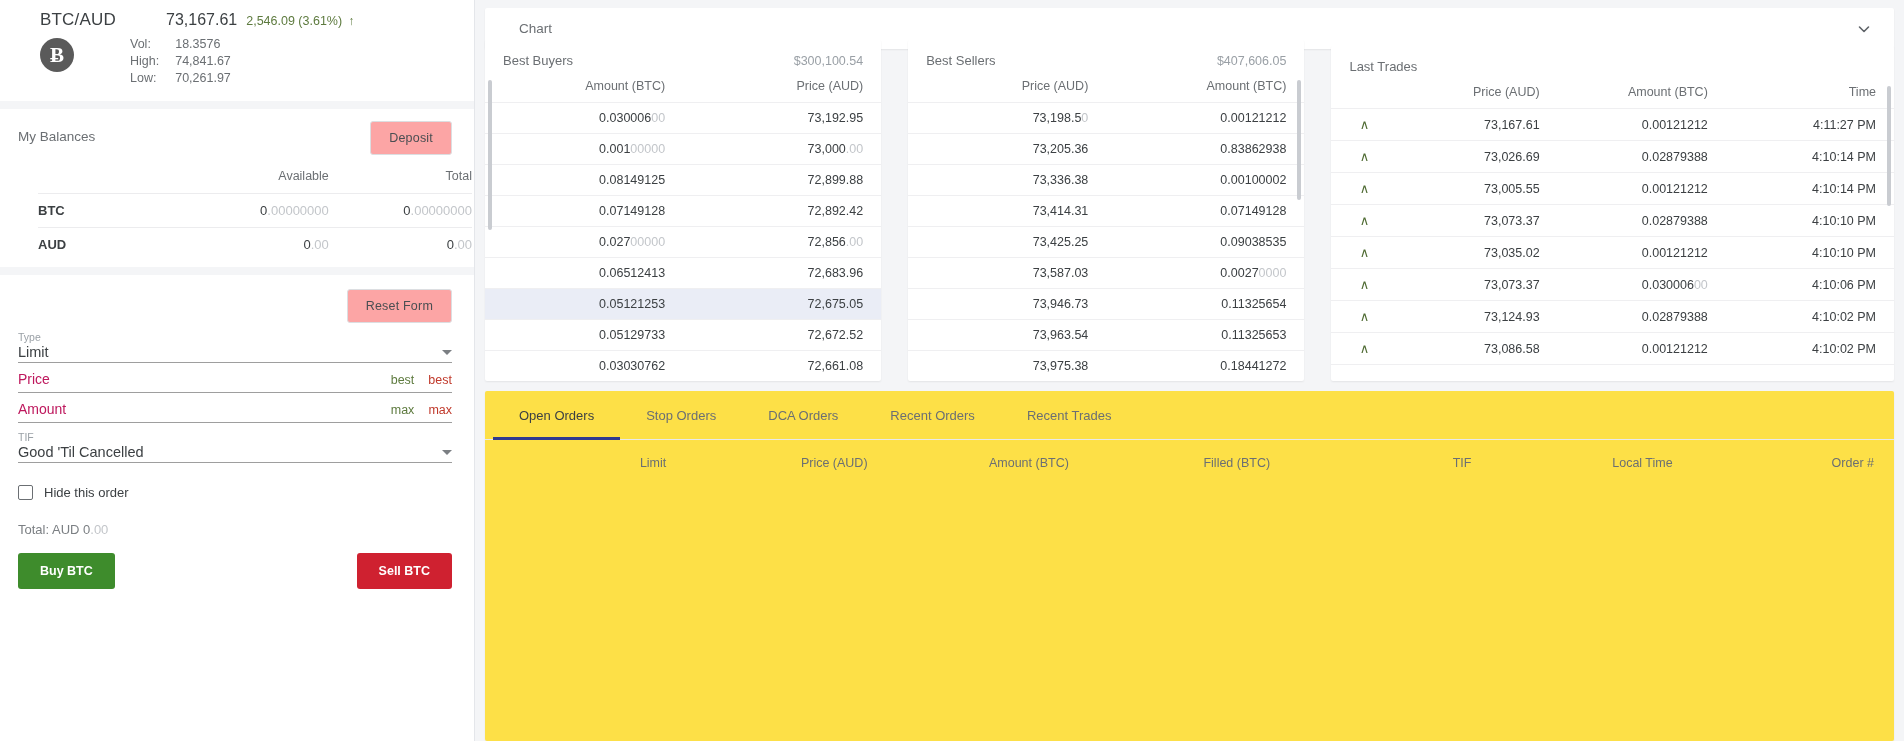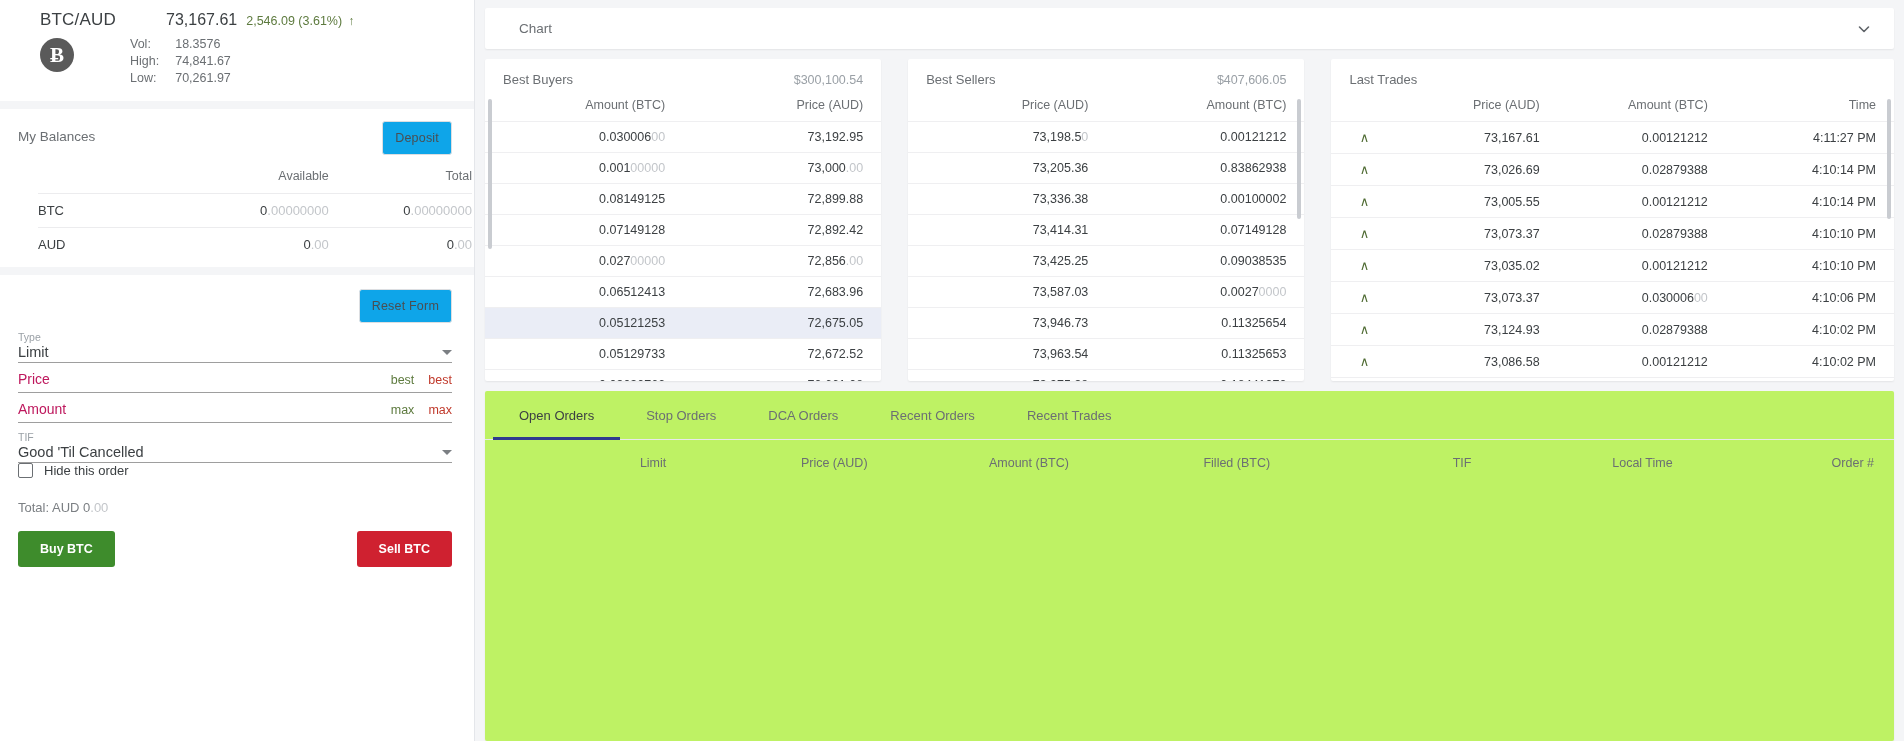--- a/index.html
+++ b/index.html
@@ -34,27 +34,27 @@
   .stats { margin-left: 56px; font-size: 12.5px; color: #6b6f73; line-height: 17px; }
   .stats table { border-collapse: collapse; }
   .stats td { padding: 0; font-size: 12.5px; color:#6b6f73; }
   .stats td.k { padding-right: 16px; }
   .stats td.v { color:#6b6f73; }
 
   
   .balances { padding: 12px 22px 6px 18px; background: #fff; }
   .bal-head { display:flex; align-items:flex-start; justify-content:space-between; }
   .bal-title { font-size: 13.5px; color: #6b6f73; padding-top: 8px; }
-  .btn-outline { border: 1px solid #dcdee1; background: #0ea5e9; color: #4a4e52; font-size: 12.5px;
-     padding: 9px 12px; border-radius: 3px; cursor: pointer; font-family: inherit; letter-spacing:.2px; }
+  .btn-outline { border: 1px solid #dcdee1; background: #fca5a5; color: #4a4e52; font-size: 12.5px;
+     padding: 9px 18px; border-radius: 3px; cursor: pointer; font-family: inherit; letter-spacing:.2px; }
   .bal-table { width: 100%; border-collapse: collapse; margin-top: 14px; margin-left: 20px; }
   .bal-table th { font-size: 12.5px; color: #6b6f73; font-weight: normal; padding: 0 0 10px 0; text-align: right; }
   .bal-table th.lbl { text-align: left; }
   .bal-table td { font-size: 13px; color: #3c4043; padding: 9px 0; text-align: right; border-top: 1px solid #ececee; }
-  .bal-table td.lbl { text-align: left; color:#3c4043; }
+  .bal-table td.lbl { text-align: left; color:#3c4043;font-weight:bold; }
   .bal-table tr:first-child td { border-top: 1px solid #ececee; }
   .dim { color: #c3c6ca; }
   .col-avail { width: 40%; }
   .col-total { width: 33%; }
 
   
   .order-form { padding: 14px 22px 12px 18px; background:#fff; flex: 1 1 auto; }
   .reset-row { display:flex; justify-content:flex-end; }
   .field { margin-top: 8px; position: relative; }
   .field-label-sm { font-size: 10.5px; color: #9aa0a6; line-height: 13px; }
@@ -62,60 +62,60 @@
       border-bottom: 1px solid #9e9e9e; padding-bottom: 2px; cursor: pointer; }
   .field-select .val { font-size: 14.5px; color: #3c4043; }
   .caret { width:0;height:0;border-left:5px solid transparent;border-right:5px solid transparent;
       border-top:5px solid #7b7f83; }
   .field-input { display:flex; align-items:flex-end; justify-content:space-between;
       border-bottom: 1px solid #9e9e9e; padding-bottom: 5px; }
   .field-input .ph { font-size: 14px; color: #be185d; }
   .links { display:flex; gap: 14px; }
   .link-green { font-size: 12.5px; color: #5d7a3e; cursor: pointer; }
   .link-red { font-size: 12.5px; color: #c0392b; cursor: pointer; }
-  .chk-row { display:flex; align-items:flex-end; }
+  .chk-row { display:flex; align-items:flex-end; margin-top: 22px; }
   .chkbox { width: 15px; height: 15px; border: 1.5px solid #6b6f73; border-radius: 2px; background:#fff; cursor:pointer; }
   .chk-label { font-size: 13px; color: #3c4043; margin-left: 11px; }
   .total-line { font-size: 13px; color: #7b7f83; margin-top: 22px; }
   .btn-row { display:flex; justify-content:space-between; margin-top: 16px; }
   .btn-buy { background: #3e8c2c; color:#fff; border:none; font-size:12.5px; font-weight:bold;
      padding: 11px 22px; border-radius:3px; cursor:pointer; font-family: inherit; }
   .btn-sell { background: #cf2130; color:#fff; border:none; font-size:12.5px; font-weight:bold;
      padding: 11px 22px; border-radius:3px; cursor:pointer; font-family: inherit; }
 
   
   .right-col { flex: 1 1 auto; display:flex; flex-direction:column; background:#f4f5f7; padding: 8px 0 0 0; }
 
   .chart-bar { background:#fff; margin: 0 10px; border-radius:2px; height: 41px;
       display:flex; align-items:center; justify-content:space-between; padding: 0 22px 0 34px;
       box-shadow: 0 1px 2px rgba(0,0,0,.07); cursor:pointer; }
   .chart-bar .t { font-size: 13.5px; color:#6b6f73; }
 
-  .books { display:flex; gap: 27px; margin: 10px 10px 0 10px; height: 322px; }
+  .books { display:flex; gap: 27px; margin: 10px 10px 0 10px; height: 322px; align-items: flex-end; }
   .book { background:#fff; flex: 1 1 0; border-radius:2px; box-shadow: 0 1px 2px rgba(0,0,0,.07);
       display:flex; flex-direction:column; overflow:hidden; position: relative; }
   .book.wide { flex: 1.42 1 0; }
   .book-head { display:flex; align-items:center; justify-content:space-between; padding: 13px 18px 11px 18px; }
   .book-title { font-size: 13px; color: #6b6f73; }
   .book-total { font-size: 12.5px; color: #9aa0a6; }
   .book-table { width:100%; border-collapse: collapse; table-layout: fixed; }
   .book-table th { font-size: 12.5px; color: #6b6f73; font-weight:normal; text-align:right;
       padding: 0 18px 9px 8px; }
   .book-table td { font-size: 12.5px; color: #3c4043; text-align:right;
       padding: 8px 18px 8px 8px; border-top: 1px solid #efeff1; white-space: nowrap; }
   .book-scroll { overflow: hidden; flex:1 1 auto; }
   .row-hl td { background: #eaedf6; }
   .arrow-cell { width: 58px; text-align:center !important; padding-right: 0 !important; }
   .arrow-up { color: #4f6b33; font-size: 13px; }
   .sb { position:absolute; top: 40px; width: 4px; background: #c9ccd1; border-radius:2px; }
   .sb-left { left: 3px; height: 150px; }
   .sb-right { right: 3px; height: 120px; }
 
   
-  .orders { background:#bef264; margin: 10px 10px 0 10px; border-radius:2px; flex: 1 1 auto;
+  .orders { background:#fde047; margin: 10px 10px 0 10px; border-radius:2px; flex: 1 1 auto;
       box-shadow: 0 1px 2px rgba(0,0,0,.07); }
   .tabs { display:flex; border-bottom: 1px solid #e8e9eb; padding-left: 8px; }
   .tab { font-size: 13px; color: #6b6f73; padding: 17px 26px 14px 26px; cursor:pointer;
       border-bottom: 3px solid transparent; margin-bottom:-1px; }
   .tab.active { color: #3c4043; border-bottom-color: #2f3a8f; }
   .orders-table { width:100%; border-collapse:collapse; table-layout:fixed; }
   .orders-table th { font-size:12.5px; color:#6b6f73; font-weight:normal; padding: 16px 20px 14px 10px;
       text-align:right; }
 </style>
 </head>

